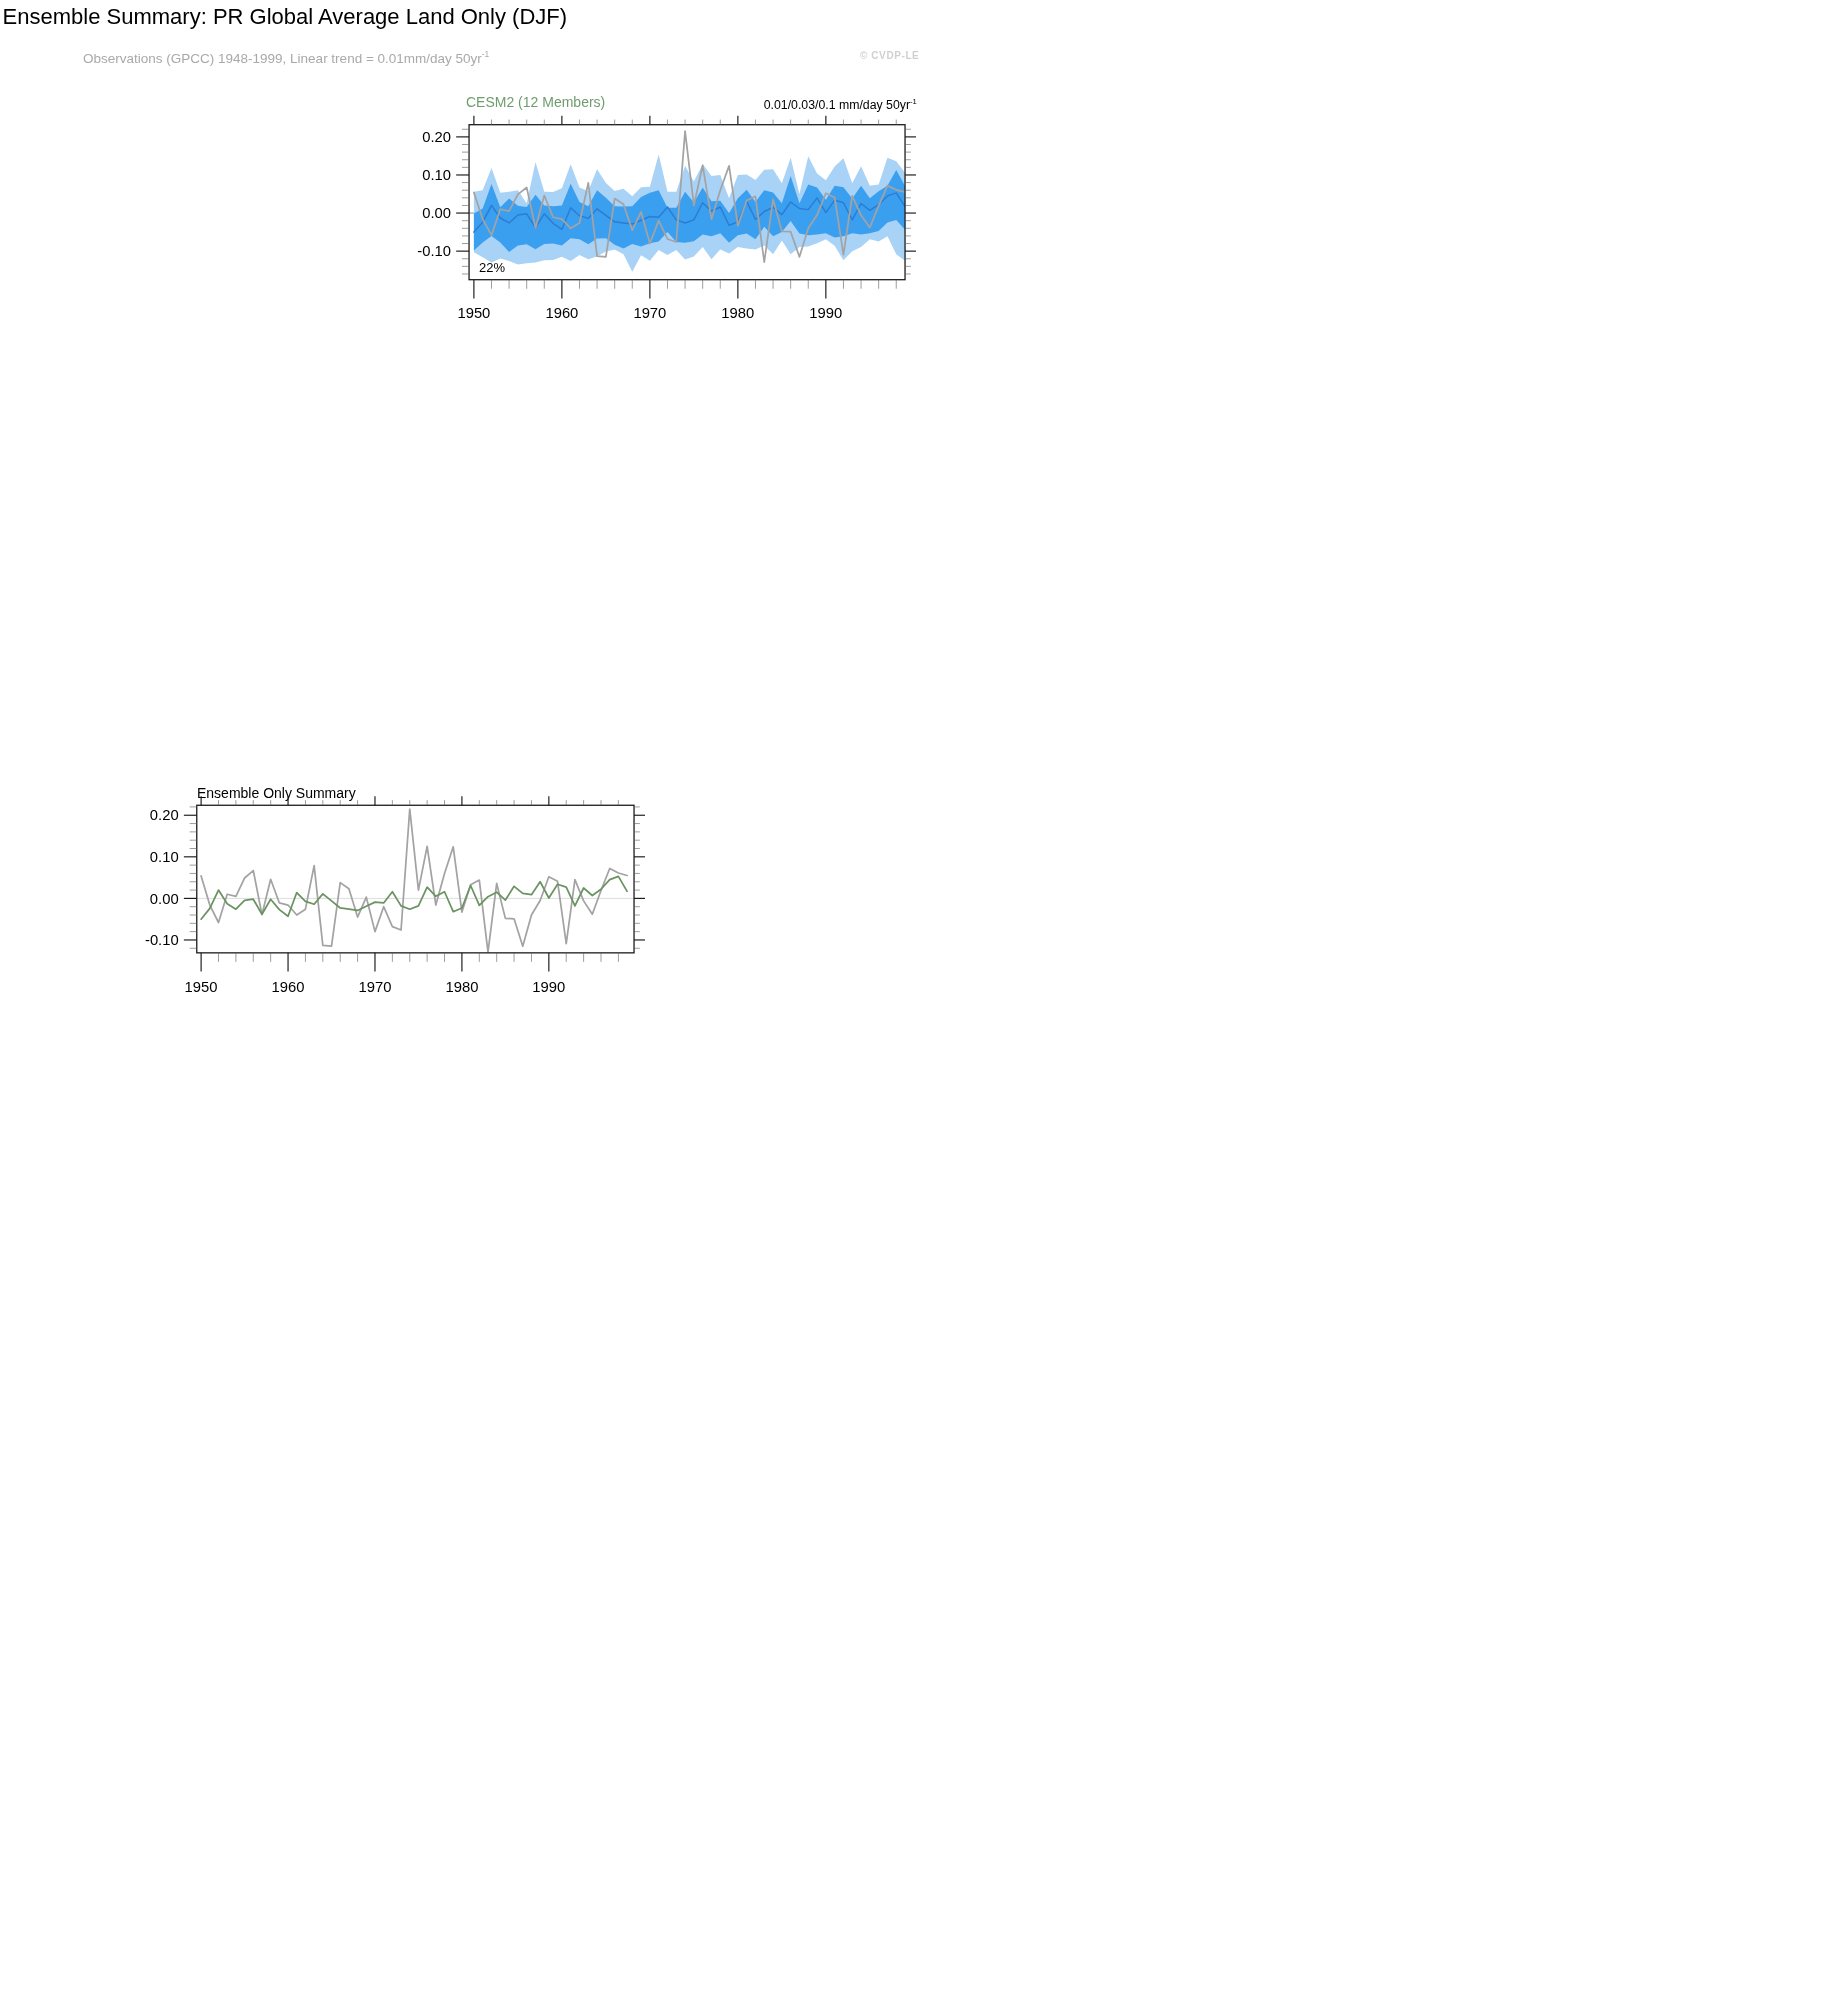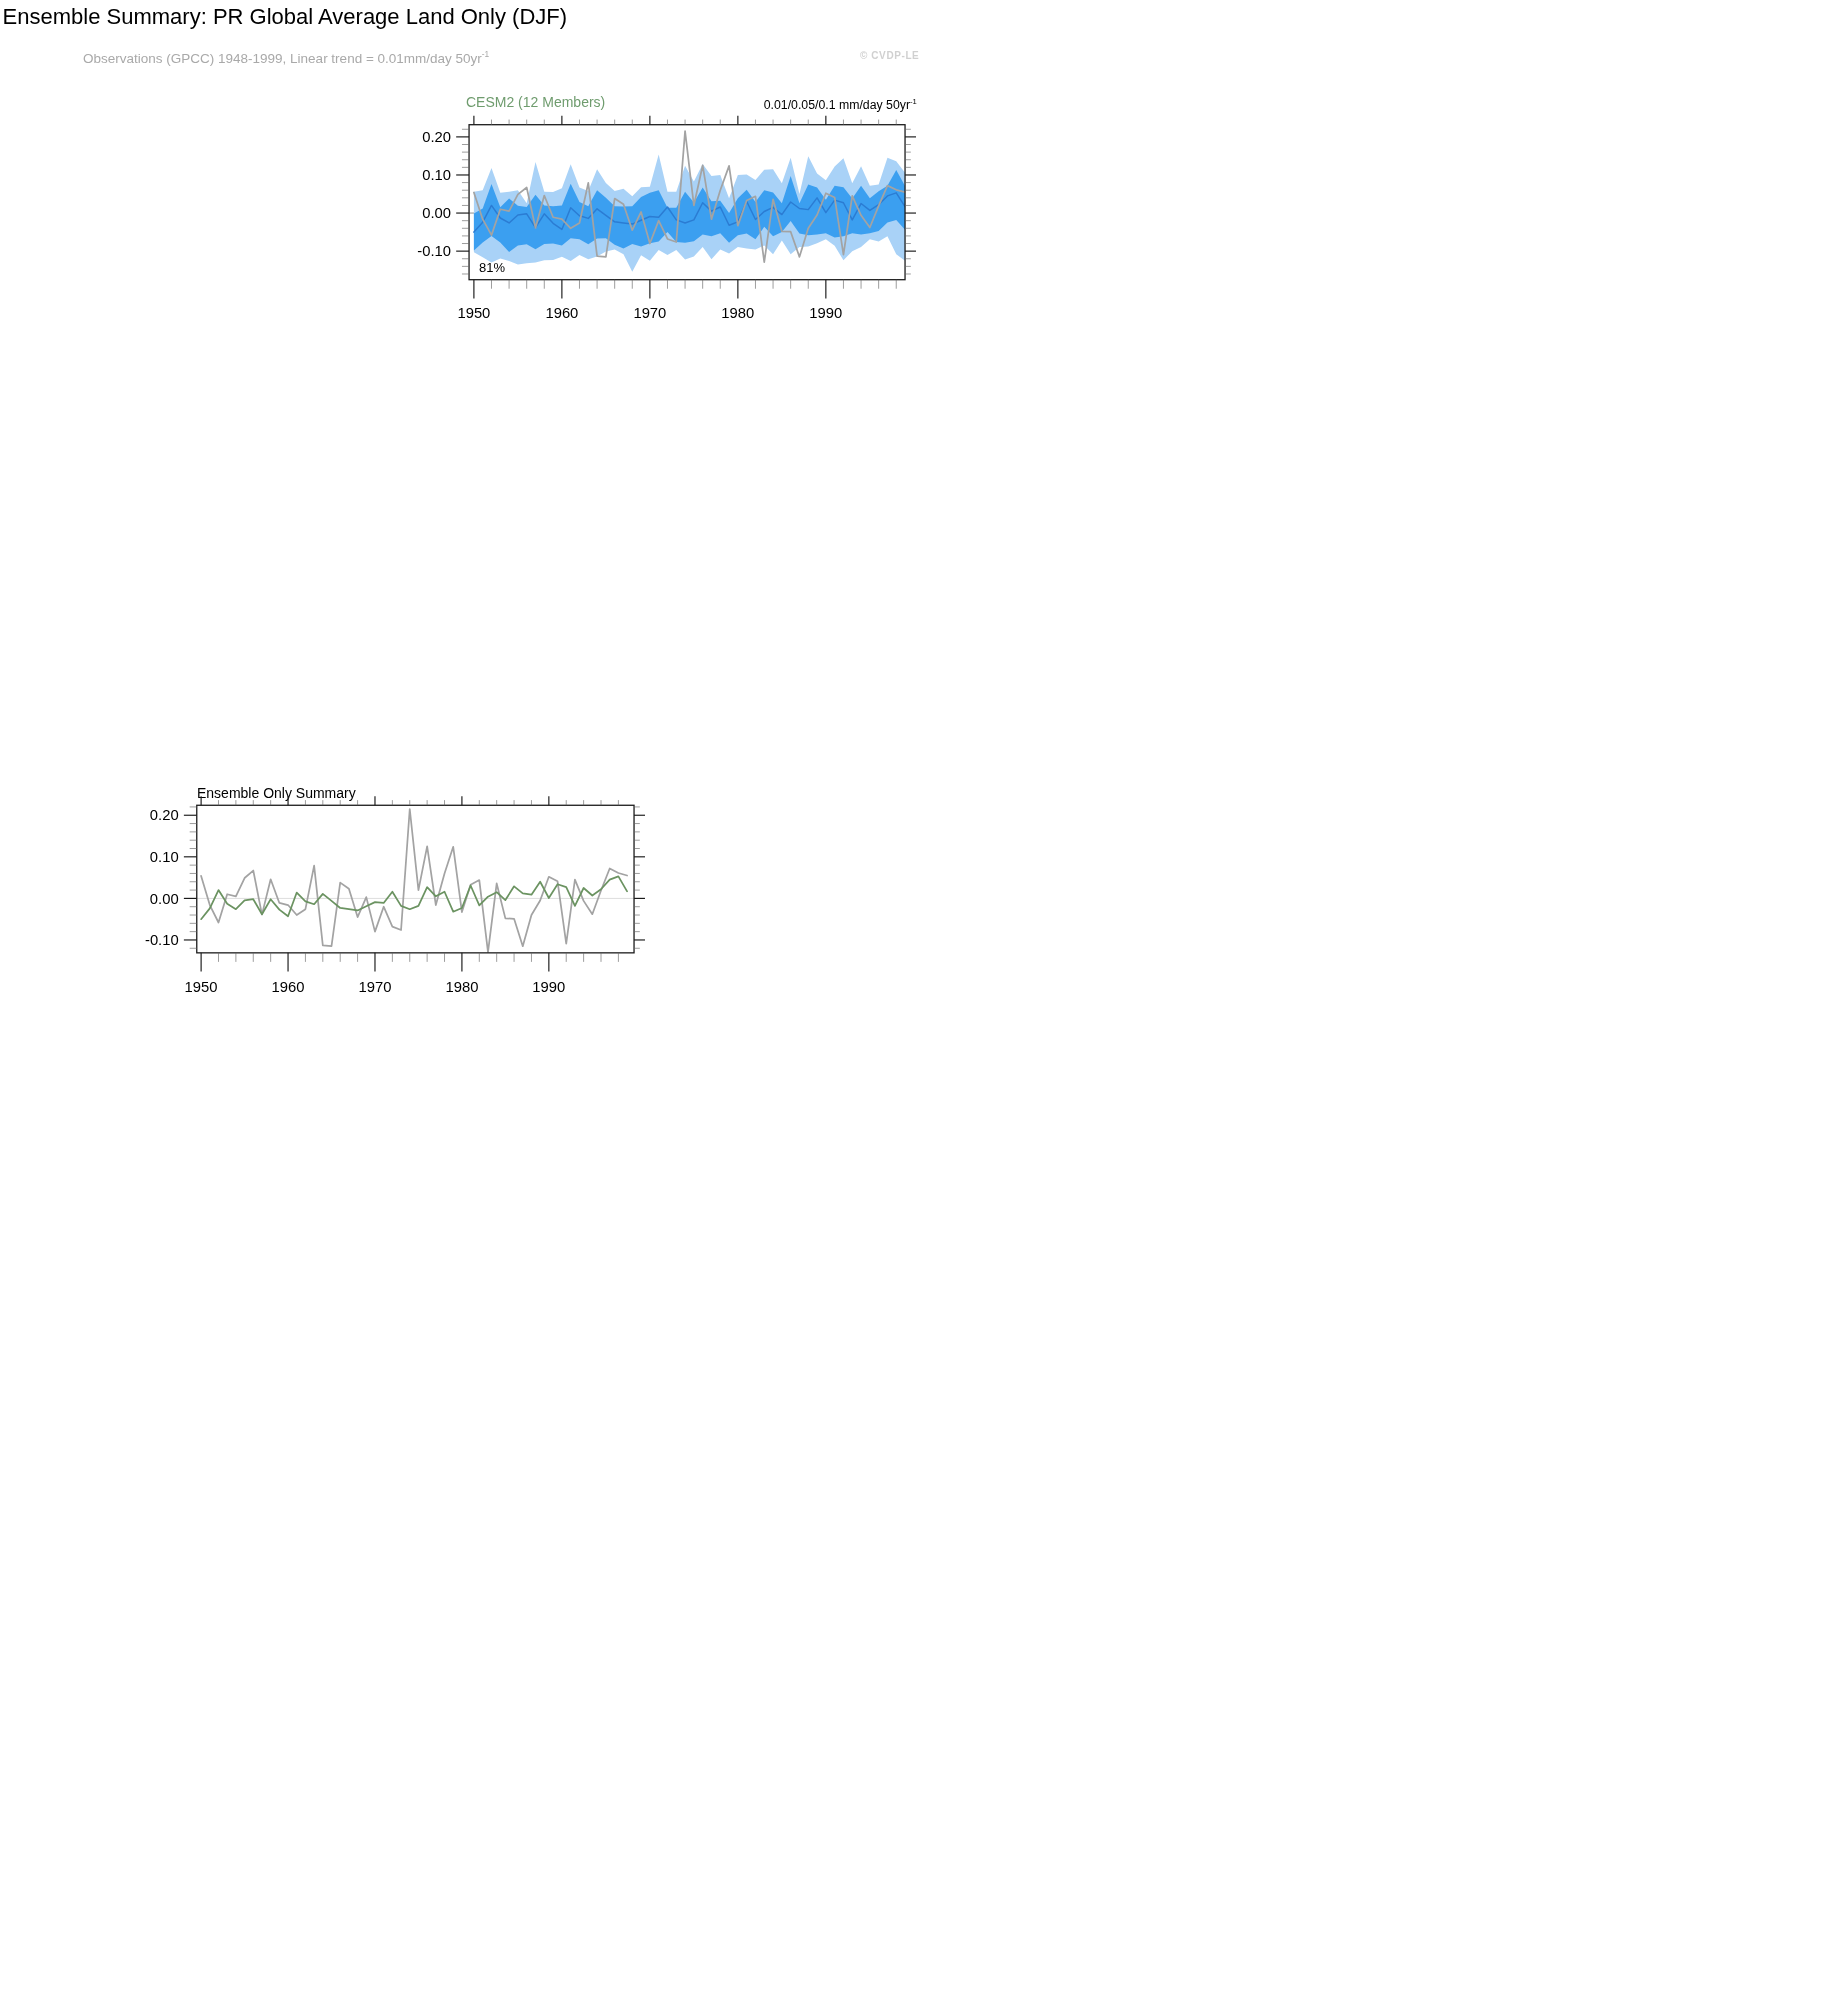--- a/index.html
+++ b/index.html
@@ -19,22 +19,22 @@
   svg{position:absolute;left:0;top:0;}
 </style>
 </head>
 <body>
 
 <div class="abs" id="main-title">Ensemble Summary: PR Global Average Land Only (DJF)</div>
 <div class="abs" id="subtitle"><span>Observations (GPCC) 1948-1999, Linear trend = 0.01mm/day 50yr</span><sup>-1</sup></div>
 <div class="abs" id="watermark">© CVDP-LE</div>
 
 <div class="abs chart-title" id="chart1-title">CESM2 (12 Members)</div>
-<div class="abs annot" id="chart1-annot"><span>0.01/0.05/0.1 mm/day 50yr</span><sup>-1</sup></div>
-<div class="abs corner-label" id="chart1-corner">81%</div>
+<div class="abs annot" id="chart1-annot"><span>0.01/0.03/0.1 mm/day 50yr</span><sup>-1</sup></div>
+<div class="abs corner-label" id="chart1-corner">22%</div>
 
 <div class="abs chart-title" id="chart2-title">Ensemble Only Summary</div>
 
 <div id="chart-layer">
     <svg width="922" height="997" viewBox="0 0 1430 1547">
       <clipPath id="clip0">
         <rect x="727.5" y="193.5" width="676.5" height="240.5"></rect>
       </clipPath>
       <g clip-path="url(#clip0)">
         <line x1="727.5" x2="1404" y1="330.59090909090907" y2="330.59090909090907" stroke="#4d4d4d" stroke-width="1"></line>

